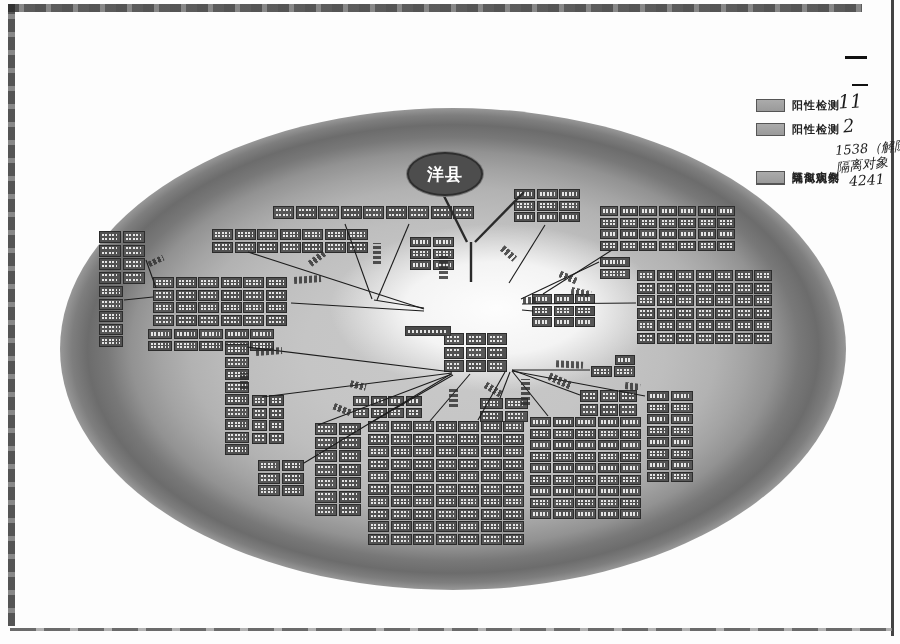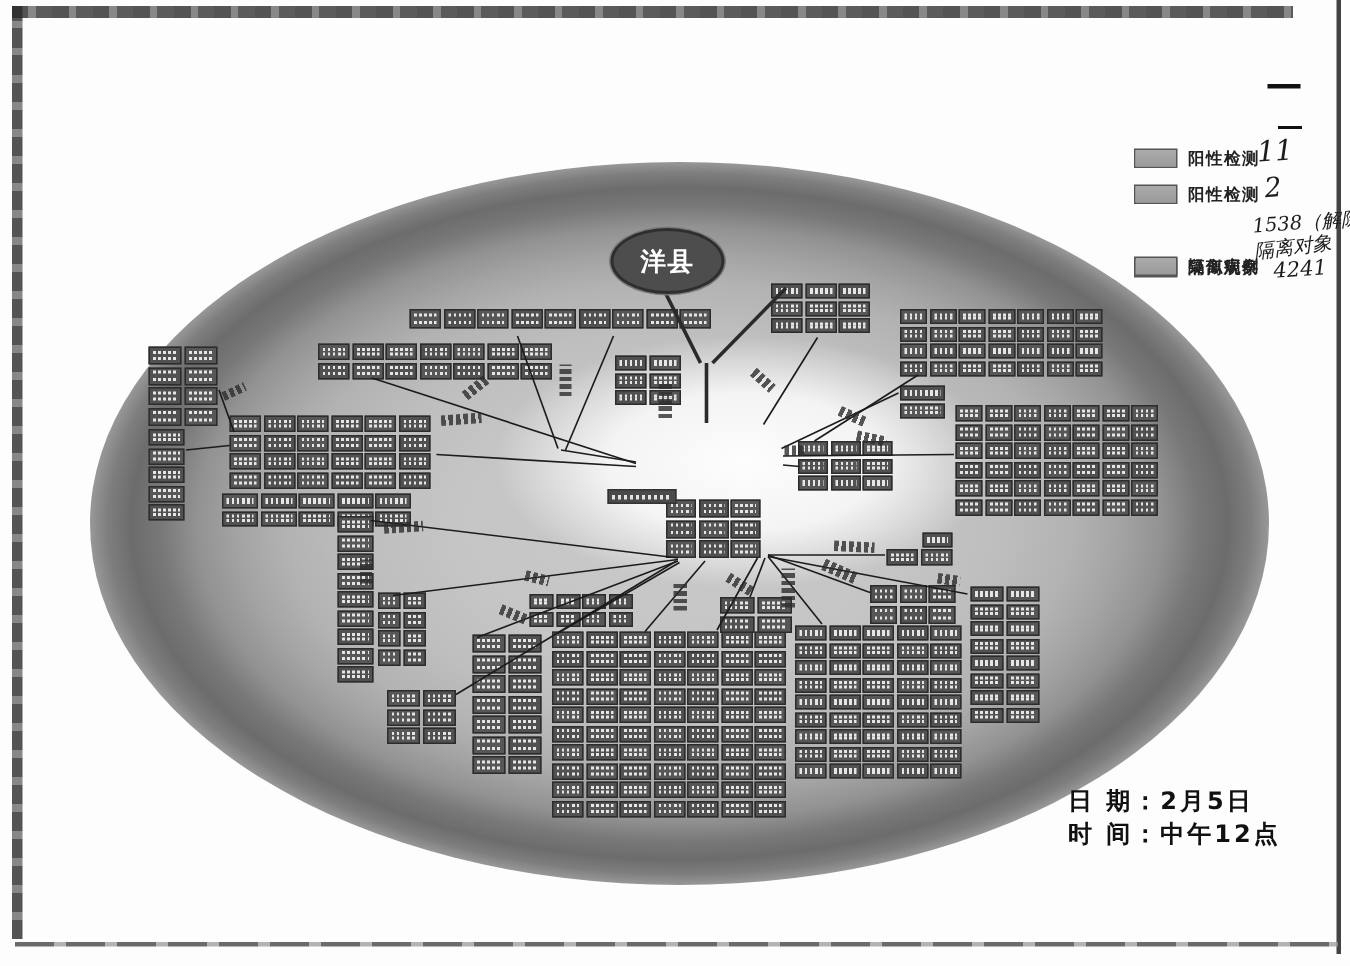--- a/index.html
+++ b/index.html
@@ -520,17 +520,13 @@
       <span class="lg-swatch"></span>
       <span class="lg-label">疑似病例</span>
     </div>
   </div>
   <div class="hw" style="left:838px;top:90px;font-size:19px;transform:rotate(-3deg);">11</div>
   <div class="hw" style="left:843px;top:115px;font-size:18px;transform:rotate(-5deg);">2</div>
   <div class="hw" style="left:835px;top:139px;font-size:13px;transform:rotate(-4deg);">1538（解除）</div>
   <div class="hw" style="left:836px;top:156px;font-size:13px;transform:rotate(-7deg);">隔离对象</div>
   <div class="hw" style="left:849px;top:172px;font-size:14px;transform:rotate(-4deg);">4241</div>
 
-  <div id="footer">
-    <div><span>日 期：</span><span>2月5日</span></div>
-    <div><span>时 间：</span><span>中午12点</span></div>
-  </div>
 </div>
 
 </body></html>

